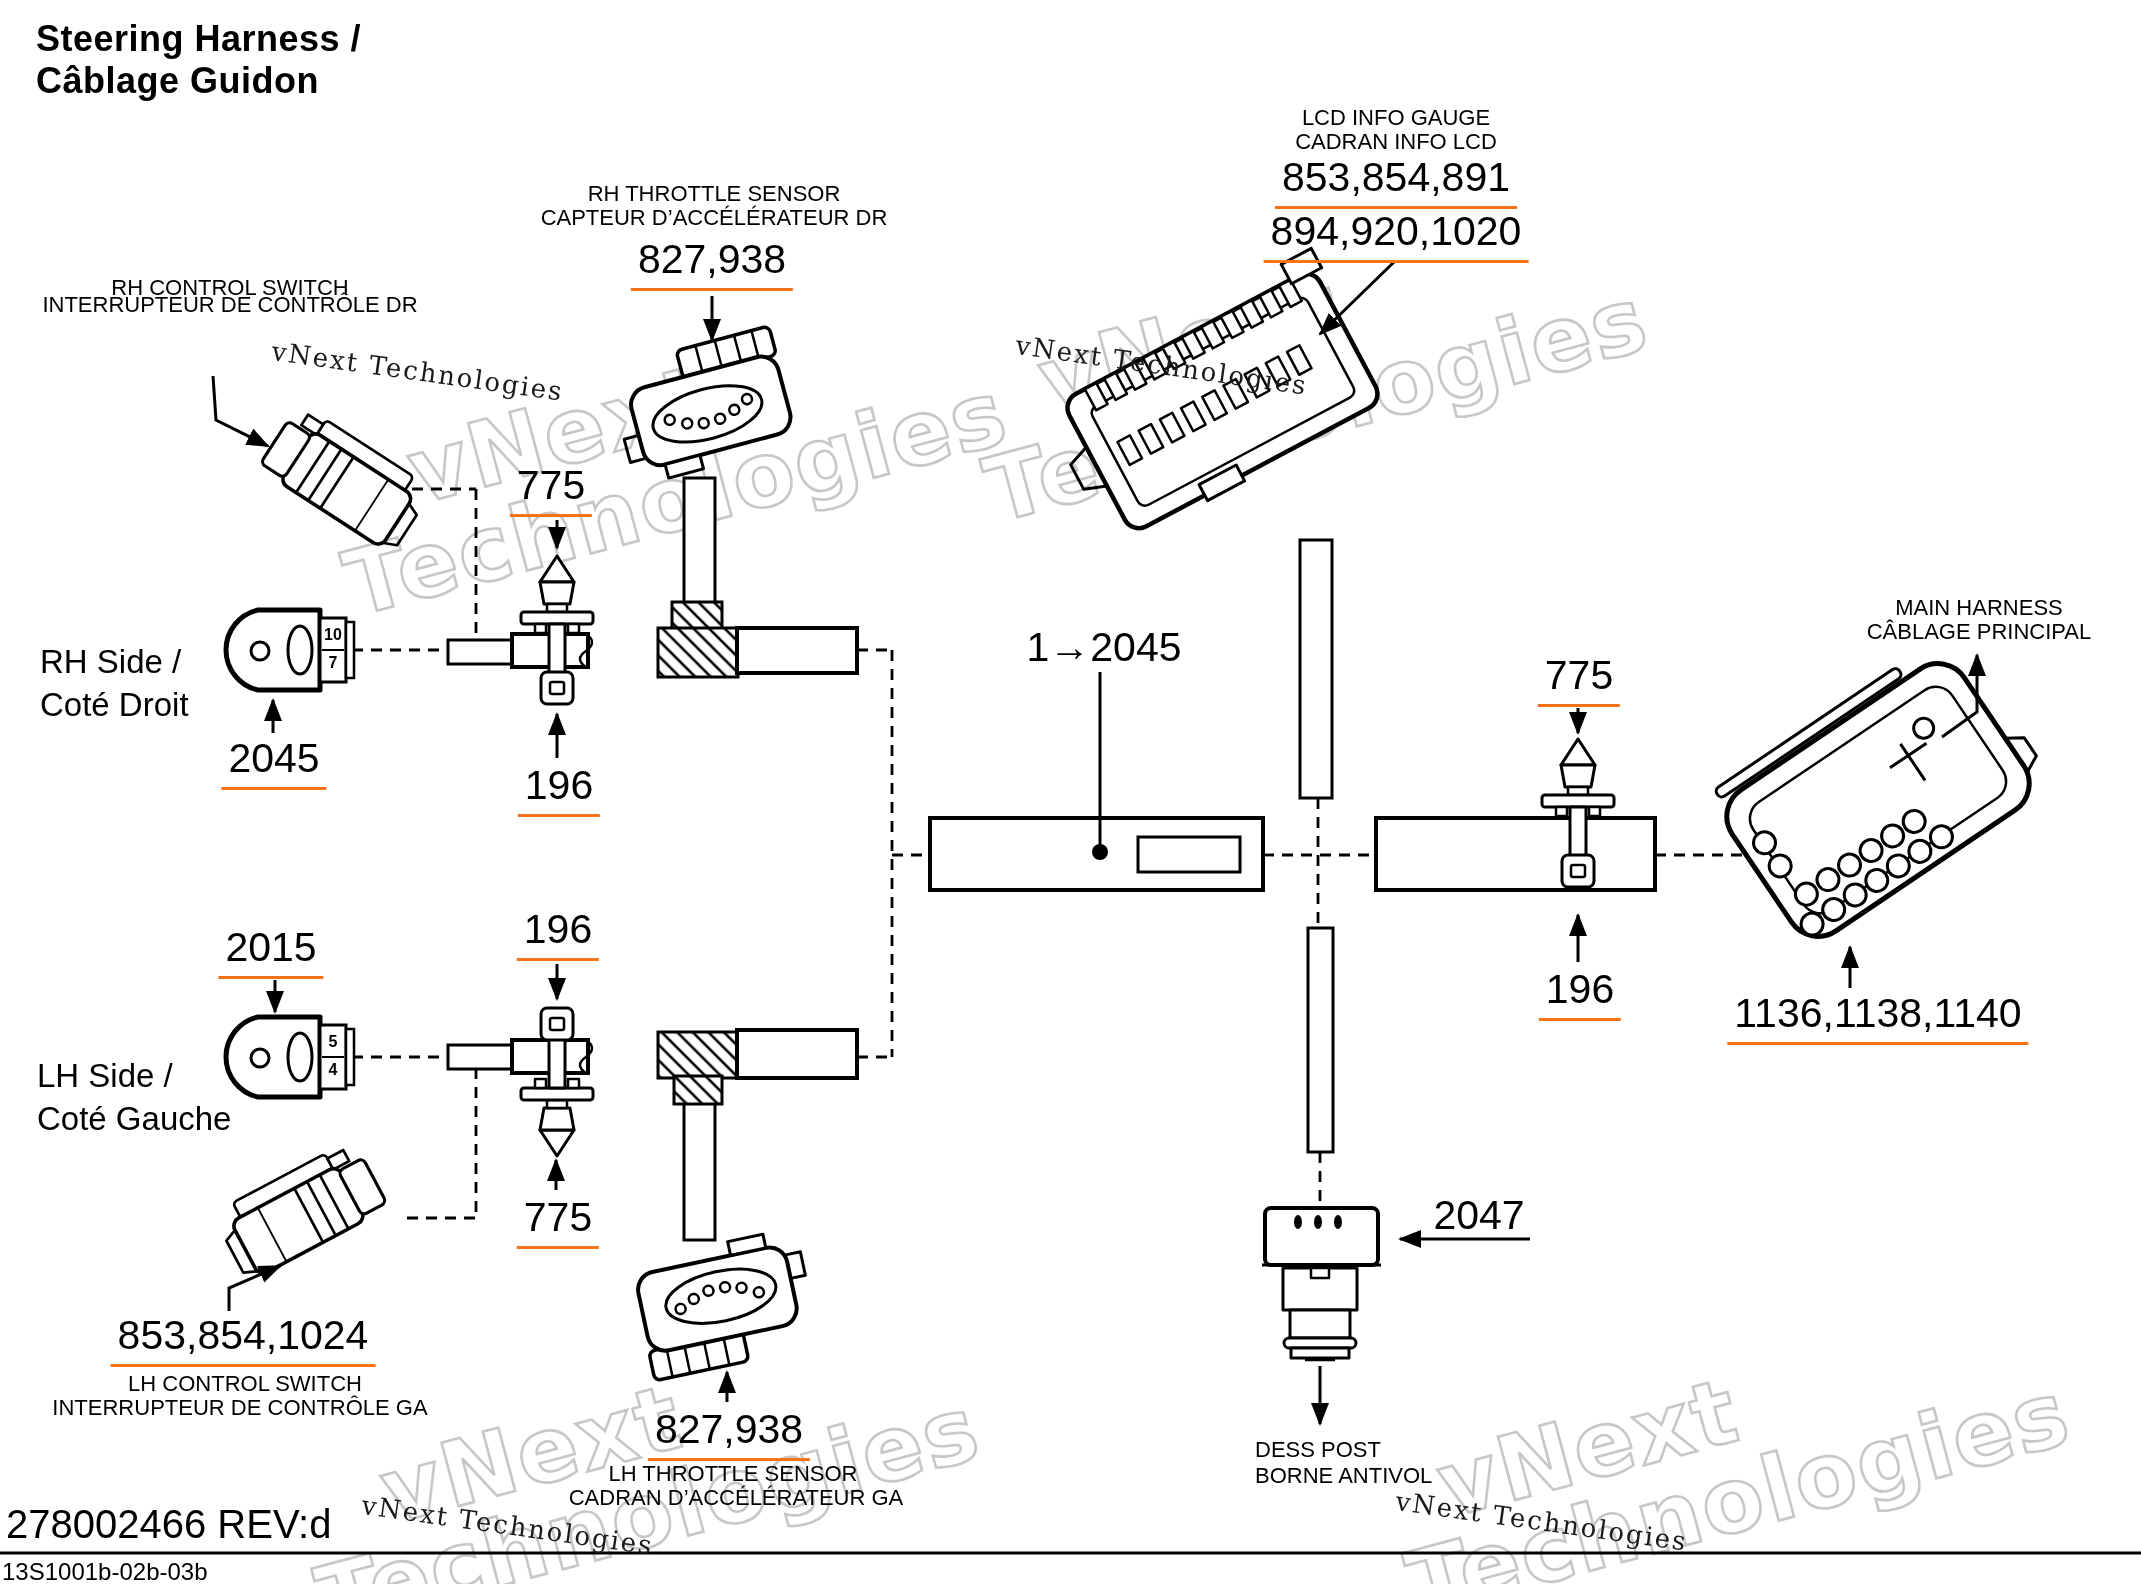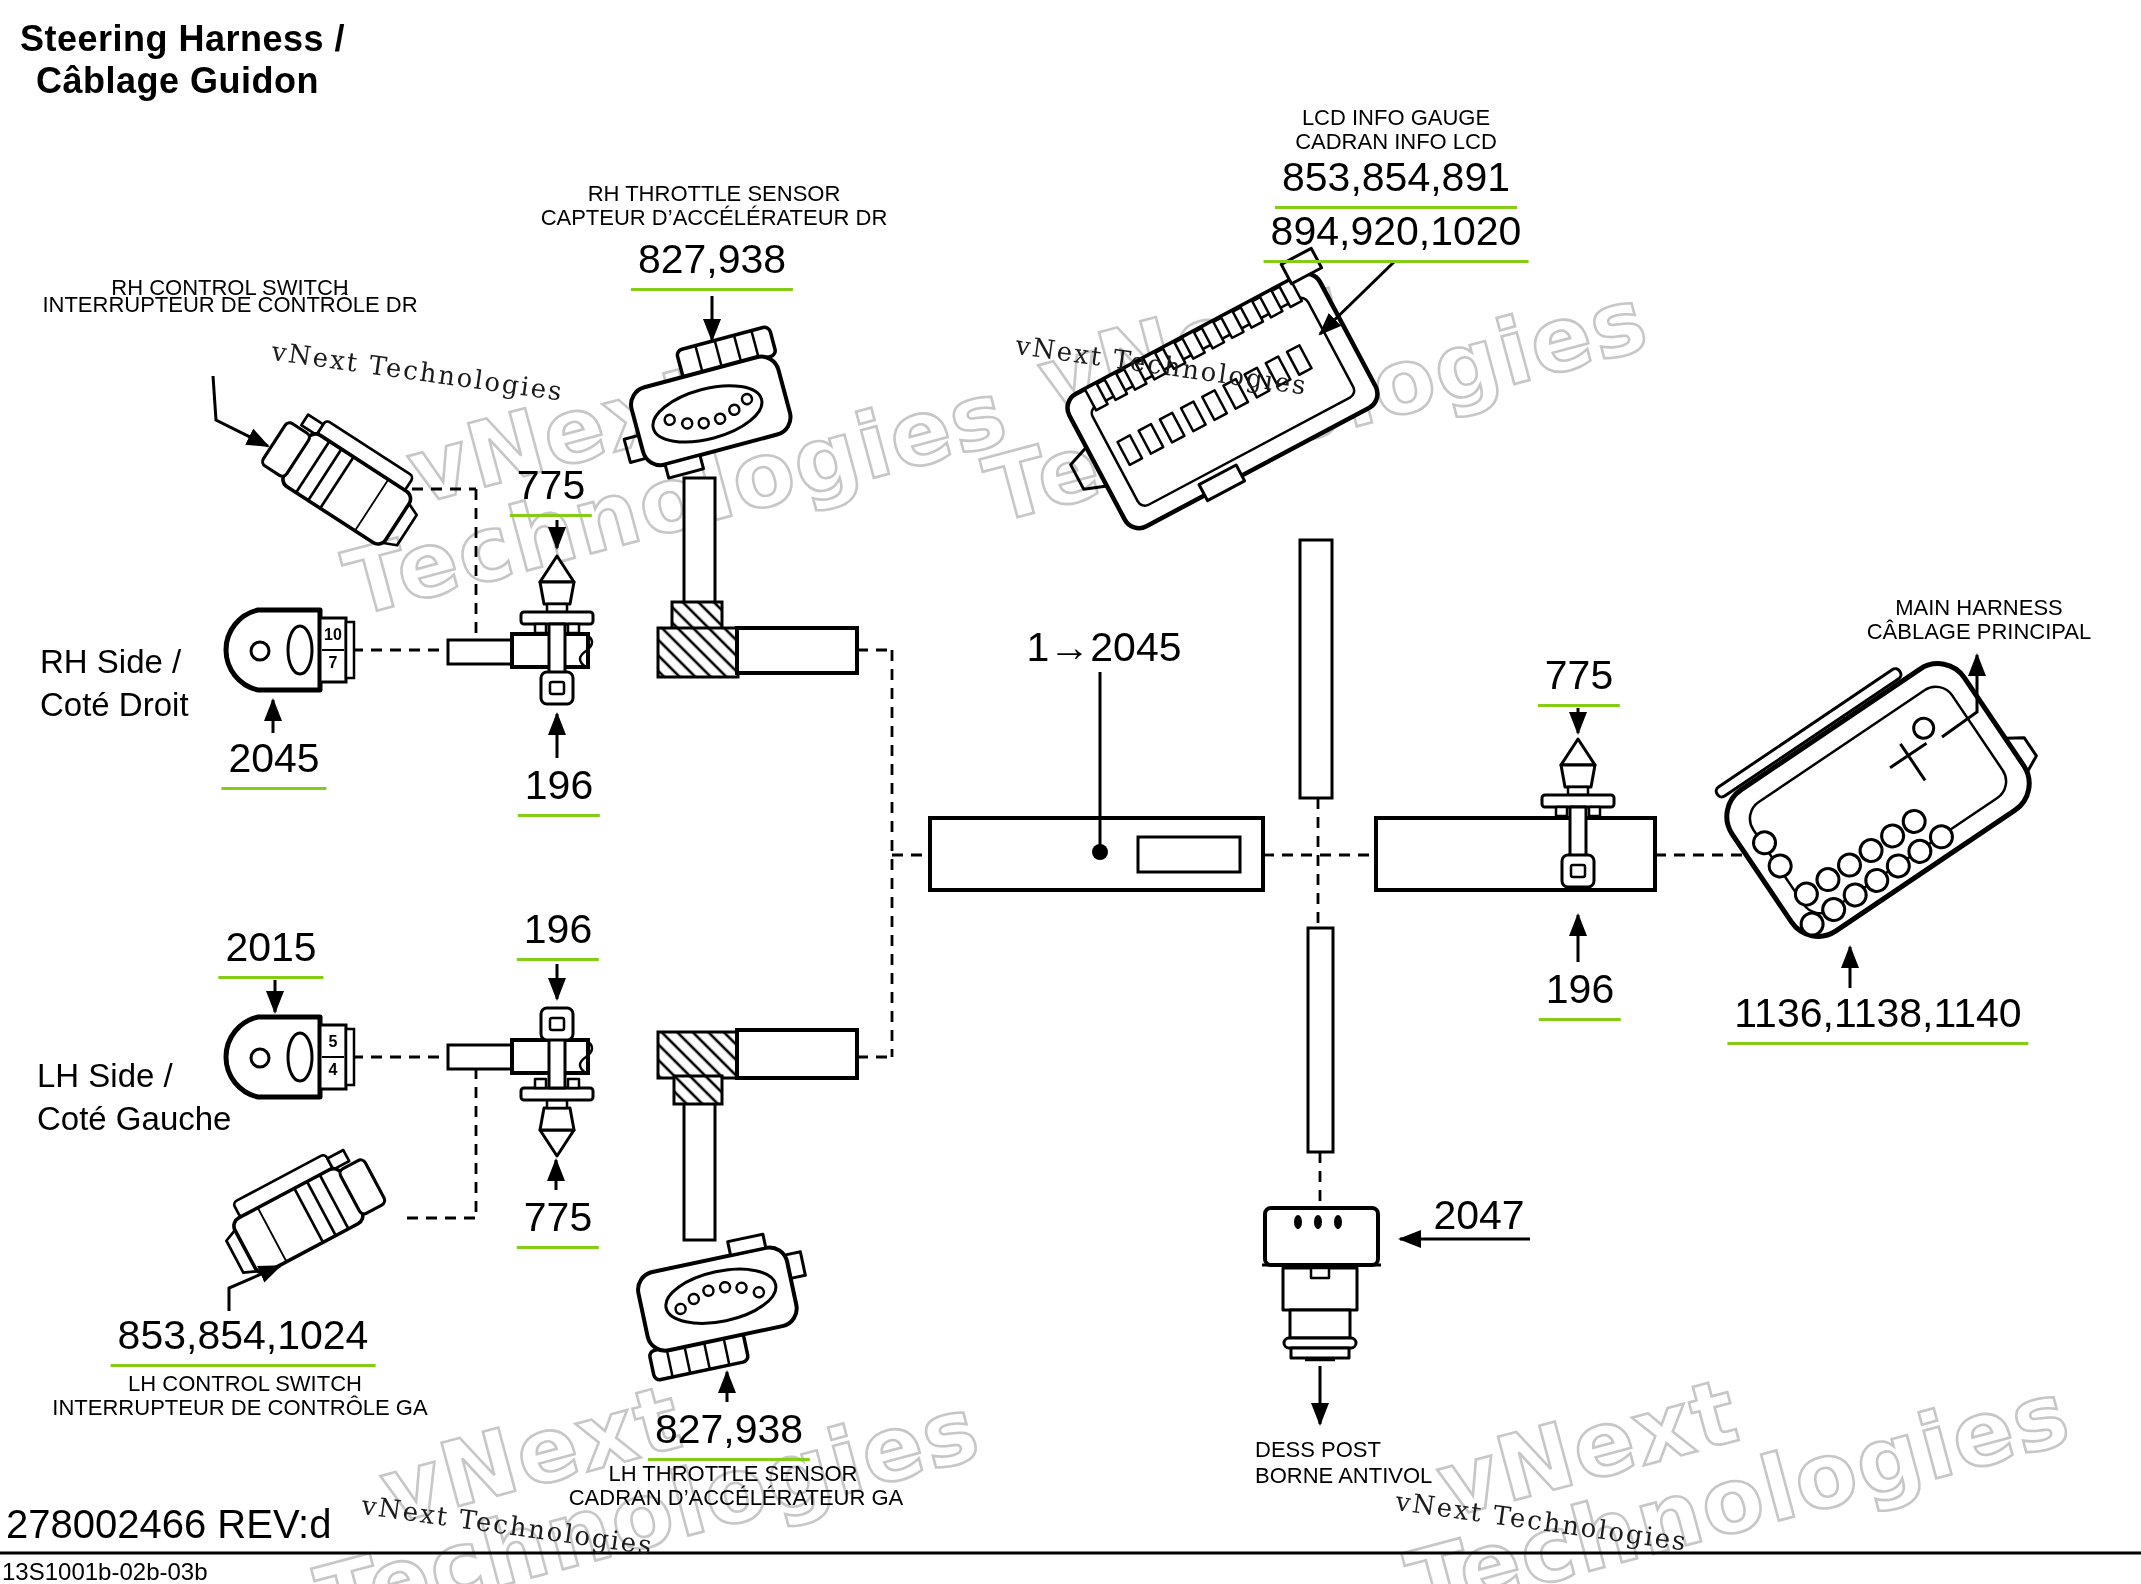--- a/index.html
+++ b/index.html
@@ -4,21 +4,21 @@
 <style>
   html,body{margin:0;padding:0;background:#9a9a9a;}
   .page{position:relative;width:2141px;height:1584px;background:#fff;overflow:hidden;
         font-family:"Liberation Sans",sans-serif;color:#000;}
   .page svg{position:absolute;left:0;top:0;z-index:2;}
   .lbl{position:absolute;white-space:nowrap;z-index:3;}
   .ctr{transform:translateX(-50%);text-align:center;}
   .title{font-size:36px;font-weight:bold;letter-spacing:.5px;}
   .name{font-size:22px;line-height:24px;}
   .pn{font-size:41px;}
-  .uline{border-bottom:3px solid #84cc16;padding:0 7px 5px 7px;}
+  .uline{border-bottom:3px solid #f97316;padding:0 7px 5px 7px;}
   .side{font-size:33px;margin-left:24px;}
   .pin{font-size:16px;font-weight:bold;z-index:4;}
   .doc{font-size:40px;}
   .sheet{font-size:24px;}
   .wm-sm{position:absolute;font-family:"DejaVu Serif",serif;font-size:26px;letter-spacing:2px;
          color:#1b1b1b;transform:rotate(8deg);transform-origin:left top;z-index:5;white-space:nowrap;}
   .wm-big-txt{font-family:"DejaVu Sans",sans-serif;font-weight:bold;font-size:90px;
               fill:none;stroke:#c7c7c7;stroke-width:2.6px;letter-spacing:2px;}
 </style>
 </head>
@@ -242,21 +242,21 @@
     <line x1="1850" y1="988" x2="1850" y2="947" marker-end="url(#ah)"></line>
     <line x1="727" y1="1402" x2="727" y2="1372" marker-end="url(#ah)"></line>
     <line x1="1530" y1="1239" x2="1400" y2="1239" marker-end="url(#ah)"></line>
     <line x1="1320" y1="1366" x2="1320" y2="1424" marker-end="url(#ah)"></line>
     <path d="M229,1311 L229,1288 L280,1266" marker-end="url(#ah)"></path>
   </g>
 
   <line x1="0" y1="1553" x2="2141" y2="1553" stroke="#000" stroke-width="3"></line>
 </svg>
 
-<div class="lbl title" style="left:20px;top:18px;">Steering Harness /</div>
+<div class="lbl title" style="left:36px;top:18px;">Steering Harness /</div>
 <div class="lbl title" style="left:36px;top:60px;text-align:right;">Câblage Guidon</div>
 
 <div class="lbl name ctr" style="left:230px;top:276px;">RH CONTROL SWITCH</div>
 <div class="lbl name ctr" style="left:230px;top:293px;">INTERRUPTEUR DE CONTRÔLE DR</div>
 
 <div class="lbl name ctr" style="left:714px;top:182px;">RH THROTTLE SENSOR</div>
 <div class="lbl name ctr" style="left:714px;top:206px;">CAPTEUR D’ACCÉLÉRATEUR DR</div>
 <div class="lbl pn uline ctr" style="left:712px;top:236px;">827,938</div>
 
 <div class="lbl name ctr" style="left:1396px;top:106px;">LCD INFO GAUGE</div>

